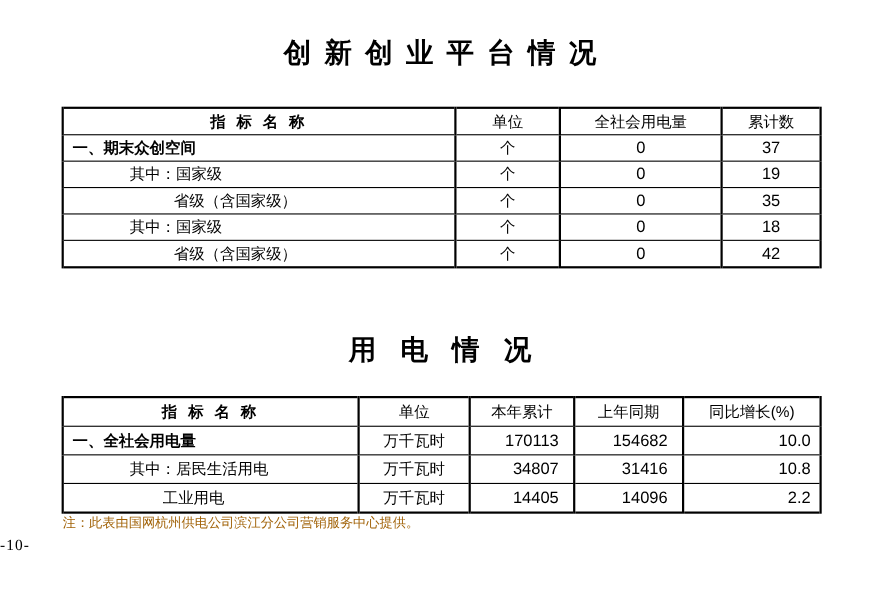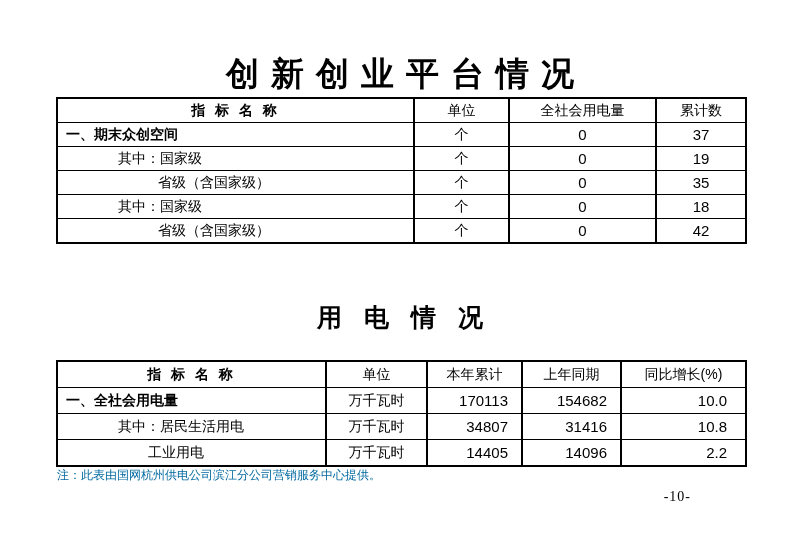--- a/index.html
+++ b/index.html
@@ -9,21 +9,21 @@
     font-family:"Liberation Sans", sans-serif;
     color:#000000;
   }
   .page { position:relative; width:800px; height:547px; background:#fff; overflow:hidden; }
 
   .doc-title {
     position:absolute; left:0; width:800px;
     text-align:center; font-weight:bold; margin:0;
     color:#000;
   }
-  #title1 { top:52px; font-size:33px; letter-spacing:12px; text-indent:12px; }
+  #title1 { top:31px; font-size:25px; letter-spacing:12px; text-indent:12px; }
   #title2 { top:301px; font-size:25px; letter-spacing:22px; text-indent:22px; }
 
   table {
     position:absolute; left:56px;
     border-collapse:collapse; table-layout:fixed;
     border:2px solid #000;
   }
   #platform-table   { top:97px;  width:689px; }
   #electricity-table{ top:360px; width:689px; }
 
@@ -35,36 +35,36 @@
     vertical-align:middle;
   }
   #platform-table th, #platform-table td { height:23px; }
   #electricity-table th, #electricity-table td { height:25px; }
 
   th { text-align:center; }
   th.sp { letter-spacing:3px;font-weight:bold; }
 
   td.c-center { text-align:center; }
   td.c-right-pad { text-align:right; padding-right:13px; }
-  td.c-right-pct { text-align:right; padding-right:18px; }
+  td.c-right-pct { text-align:right; padding-right:8px; }
   td.c-name { text-align:left;margin-top:44px; }
   td.num { font-size:15px; }
 
   td.lvl1 { padding-left:8px;  font-weight:bold; }
   td.lvl2 { padding-left:60px; }
   td.lvl3 { padding-left:100px; }
   td.lvl3b{ padding-left:90px; }
 
   .footnote {
     position:absolute; left:57px; top:467px;
-    font-size:12px; color:#0369a1;
+    font-size:12px; color:#a16207;
   }
   .page-number {
     position:absolute; left:0; top:489px; width:691px;
-    text-align:right;
+    text-align:left;
     font-family:"Liberation Serif", serif;
     font-size:14px; letter-spacing:1px;
   }
 </style>
 </head>
 <body>
 
 <div class="page">
 
   <h1 class="doc-title" id="title1">创新创业平台情况</h1>

